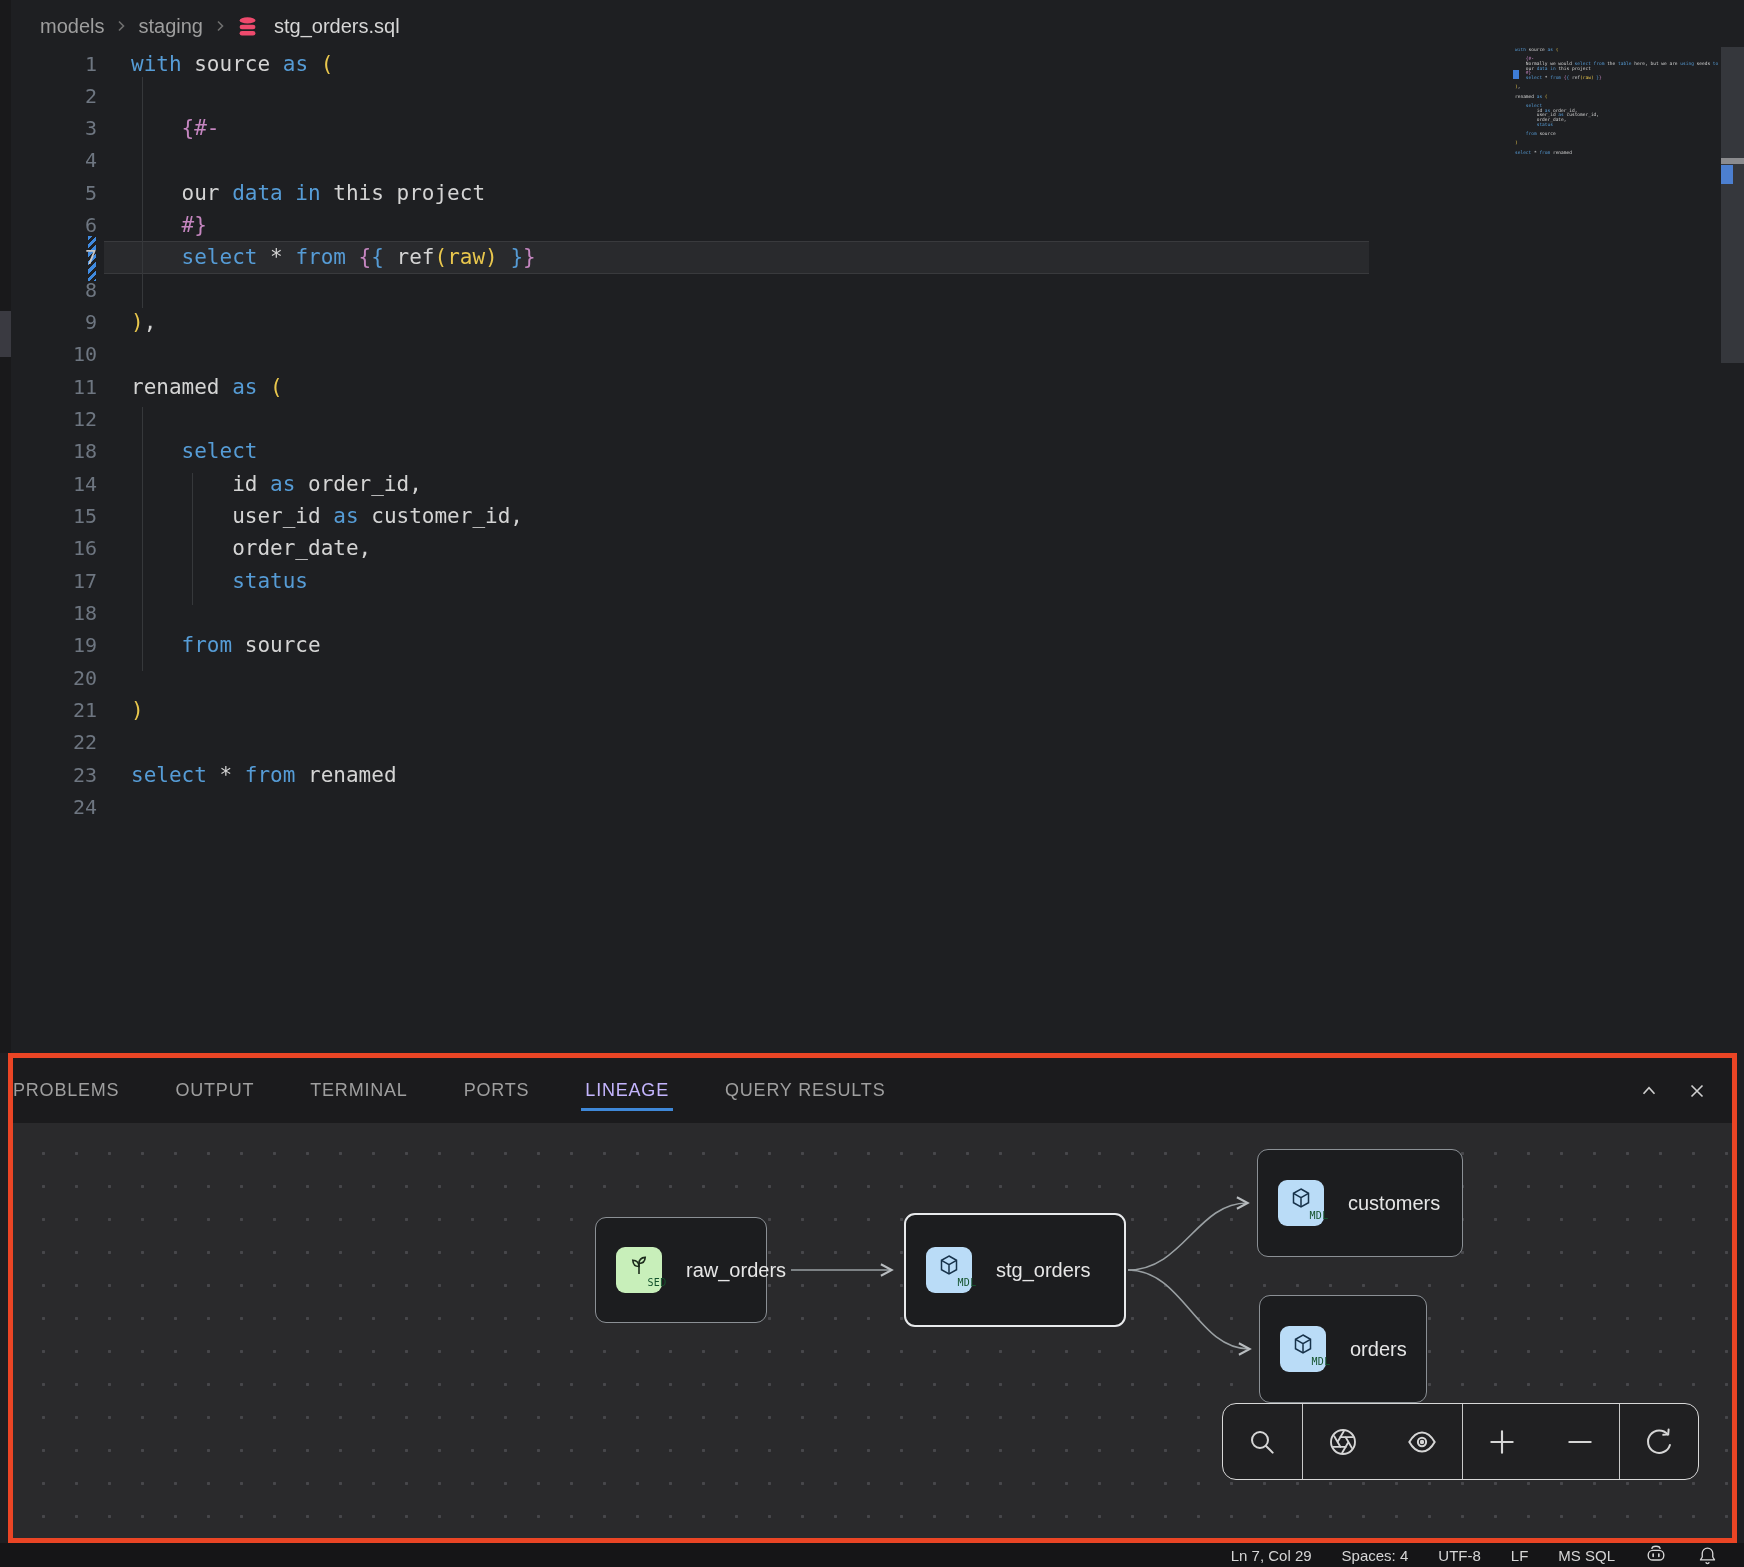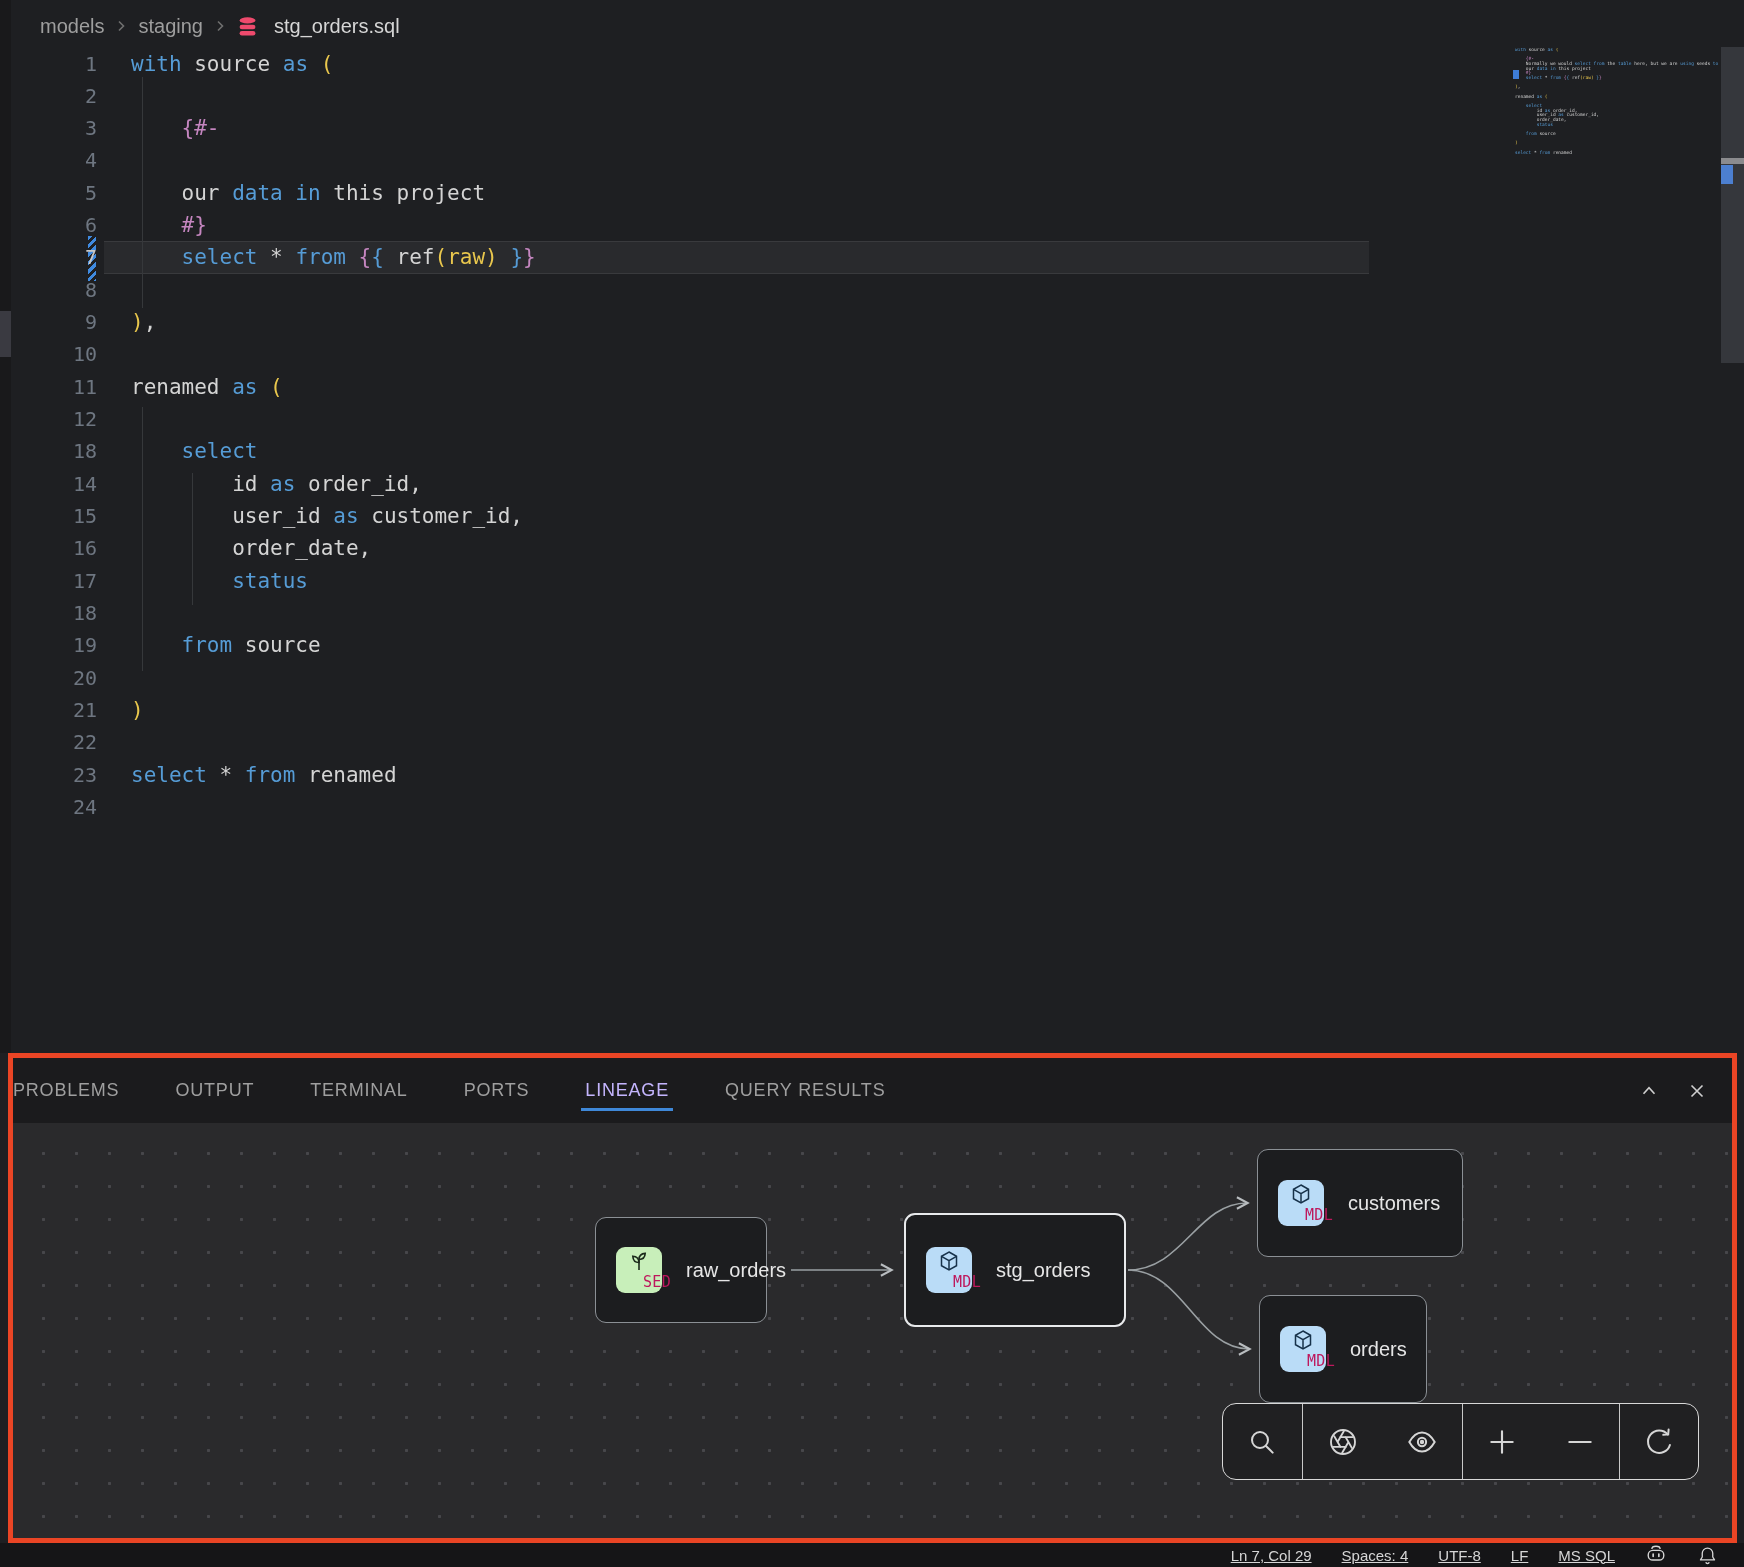--- a/index.html
+++ b/index.html
@@ -66,35 +66,35 @@
   #canvas { position:absolute; left:0; top:65px; width:1719px; height:415px; background:#2a2a2c;
     background-image:radial-gradient(#47474b 1.4px, transparent 1.5px); background-size:33px 33px;
     background-position:14px 14px; overflow:hidden; }
   #edges { position:absolute; left:0; top:0; }
   .lnode { position:absolute; background:#1c1d1f; border:1.5px solid var(--node-border,#8b9095);
     border-radius:11px; display:flex; align-items:center; padding-left:20px; gap:24px; cursor:pointer; }
   .lnode.selected { border:2.5px solid var(--node-border-selected,#e8eaec); }
   .lnode .nicon { width:46px; height:46px; border-radius:9px; display:flex; flex-direction:column;
     align-items:center; justify-content:center; gap:0; flex:none; }
   .lnode .nicon .glyph { display:flex; }
-  .lnode .nicon .badge { font-family:"DejaVu Sans Mono", monospace; font-size:15px; color:#be185d;
+  .lnode .nicon .badge { font-family:"DejaVu Sans Mono", monospace; font-size:10px; color:#14532d;
     letter-spacing:.3px;padding-left:36px; }
   .lnode .nlabel { font-size:20px; color:#e6e6e6; }
   #lineage-toolbar { position:absolute; left:1209px; top:280px; width:477px; height:77px;
     border:1.5px solid #d8d8d8; border-radius:14px; background:#202022; display:flex; }
   #lineage-toolbar .tsec { display:flex; align-items:center; justify-content:space-around; height:100%;
     border-right:1px solid #c9c9c9; }
   #lineage-toolbar .tsec:last-child { border-right:none; }
   #lineage-toolbar .tbtn { cursor:pointer; display:flex; padding:6px; }
 
   
   #statusbar { position:absolute; left:0; top:1543px; width:1744px; height:24px; background:#151517;
     display:flex; align-items:center; justify-content:flex-end; gap:30px; padding-right:26px;
     font-size:15px; color:#d6d6d6; }
-  #statusbar .sitem { cursor:pointer; display:flex; align-items:center;text-decoration:underline; }
+  #statusbar .sitem { cursor:pointer; display:flex; align-items:center; }
   svg { display:block; }
 </style>
 </head>
 <body>
 
 <div id="root">
 
   <div id="left-sliver">
     <div class="notch"></div>
   </div>

